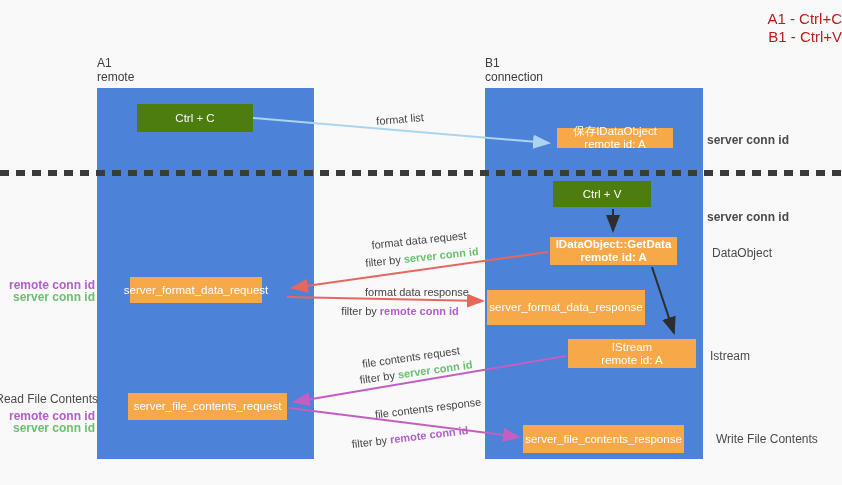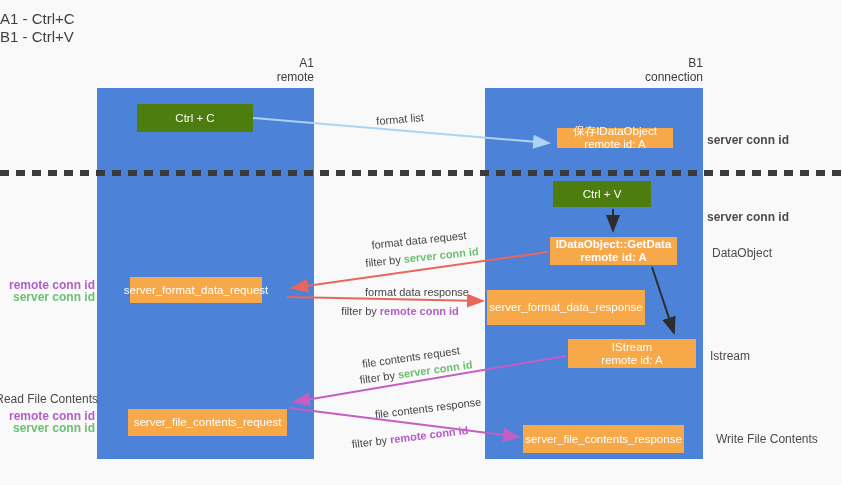--- a/index.html
+++ b/index.html
@@ -6,24 +6,24 @@
   body{
     font-family:"Liberation Sans", sans-serif;
     background:#f9f9f9;
     width:842px;height:485px;
     position:relative;overflow:hidden;
   }
   #stage{position:absolute;left:0;top:0;width:842px;height:485px;}
 
   .title{
     position:absolute;left:0;top:10px;width:842px;
-    text-align:left;color:#404040;font-size:15px;line-height:18px;
+    text-align:right;color:#b91c1c;font-size:15px;line-height:18px;
   }
   .col-header{
-    position:absolute;top:56px;text-align:right;
+    position:absolute;top:56px;text-align:left;
     color:#3d3d3d;font-size:12px;line-height:14px;
   }
   .col-header.left{left:97px;width:217px;}
   .col-header.right{left:485px;width:218px;}
 
   .column{
     position:absolute;top:88px;height:371px;background:#4d82d9;z-index:1;
   }
   .column.left{left:97px;width:217px;}
   .column.right{left:485px;width:218px;}
@@ -103,21 +103,21 @@
 
   <div class="node orange" style="left:487px;top:290px;width:158px;height:35px;">
     <span>server_format_data_response</span>
   </div>
 
   <div class="node orange" style="left:568px;top:339px;width:128px;height:29px;">
     <span>IStream</span>
     <span>remote id: A</span>
   </div>
 
-  <div class="node orange" style="left:128px;top:393px;width:159px;height:27px;margin-top:16px;">
+  <div class="node orange" style="left:128px;top:393px;width:159px;height:27px;">
     <span>server_file_contents_request</span>
   </div>
 
   <div class="node orange" style="left:523px;top:425px;width:161px;height:28px;">
     <span>server_file_contents_response</span>
   </div>
 
   <div class="flow-label" style="left:400px;top:119px;transform:translate(-50%,-50%) rotate(-5deg);">format list</div>
 
   <div class="flow-label" style="left:419px;top:240px;transform:translate(-50%,-50%) rotate(-6deg);">format data request</div>

